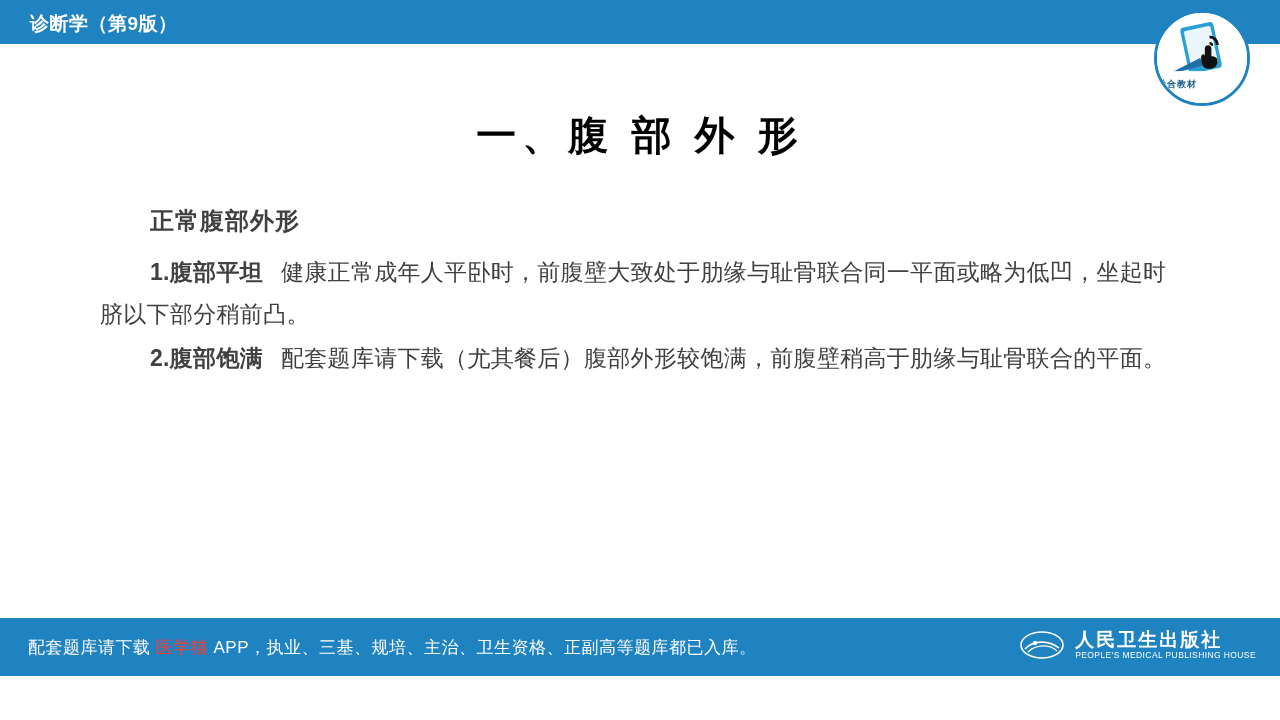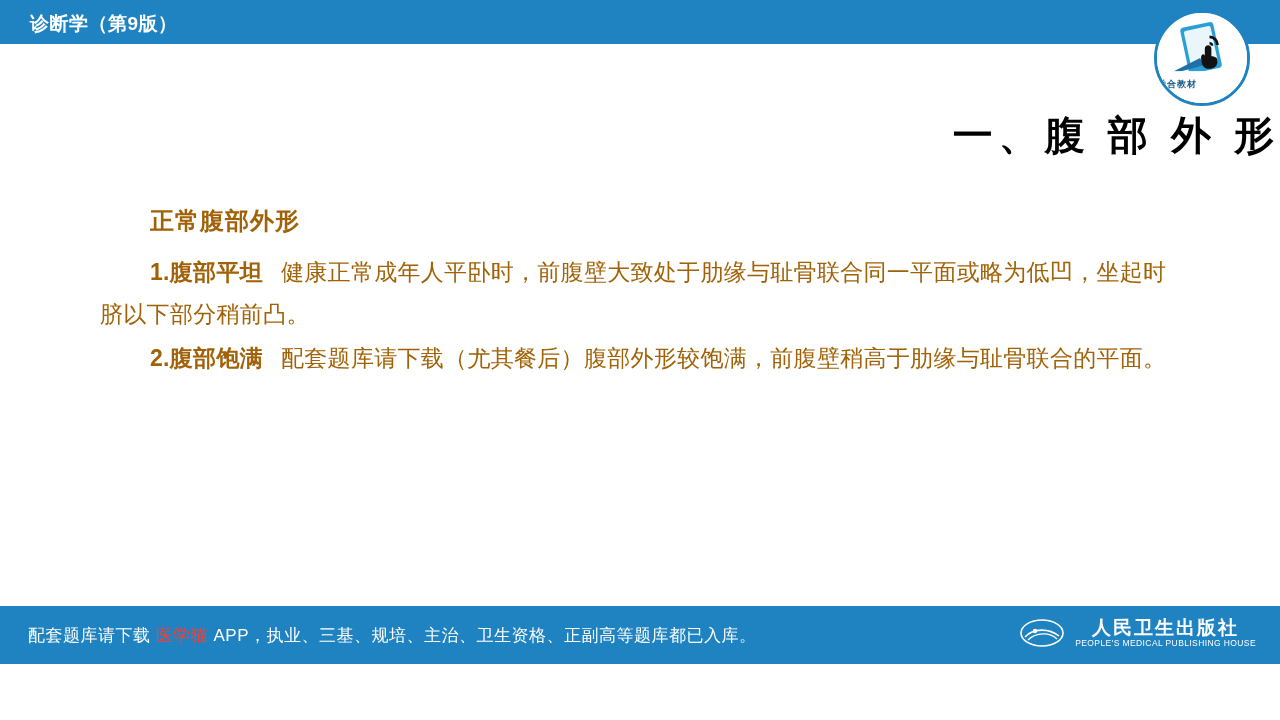--- a/index.html
+++ b/index.html
@@ -68,34 +68,34 @@
     color: #1a5e8a;
     letter-spacing: 1px;
   }
 
   
   .slide-title {
     position: absolute;
     top: 108px;
     left: 0;
     width: 1280px;
-    text-align: right;
+    text-align: center;
     font-size: 40px;
     font-weight: bold;
     color: #000000;
     letter-spacing: 6px;
   }
 
   
   .content {
     position: absolute;
     top: 205px;
     left: 100px;
     width: 1085px;
-    color: #a16207;
+    color: #404040;
   }
   .subhead {
     font-size: 24px;
     font-weight: bold;
     margin-left: 50px;
     margin-bottom: 14px;
     letter-spacing: 1px;
   }
   .para {
     font-size: 23px;
@@ -109,25 +109,24 @@
   }
   .gap {
     display: inline-block;
     width: 18px;
   }
 
   
   .footer-bar {
     position: absolute;
     left: 0;
-    bottom: 12px;
+    bottom: 0;
     width: 1280px;
     height: 58px;
     background: #1f83c2;
-    text-align: center;
   }
   .footer-text {
     position: absolute;
     left: 28px;
     top: 18px;
     font-size: 17px;
     color: #ffffff;
     letter-spacing: 0.5px;
   }
   .footer-highlight {

